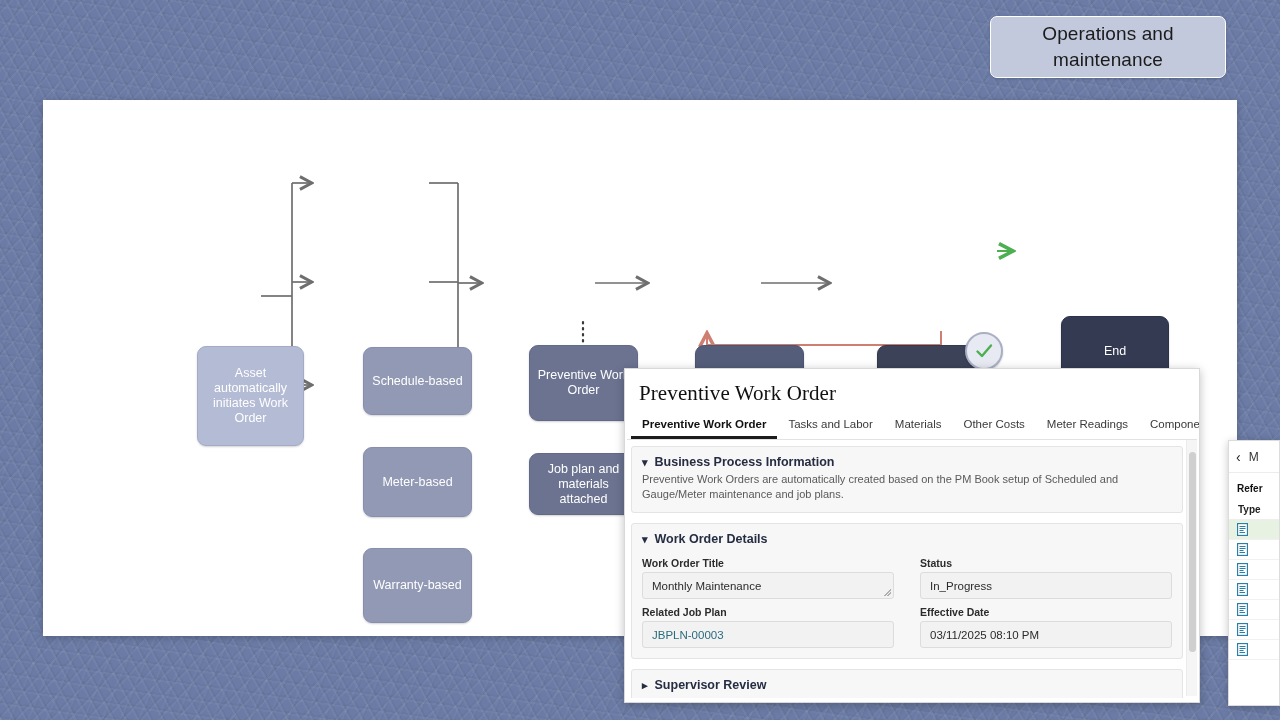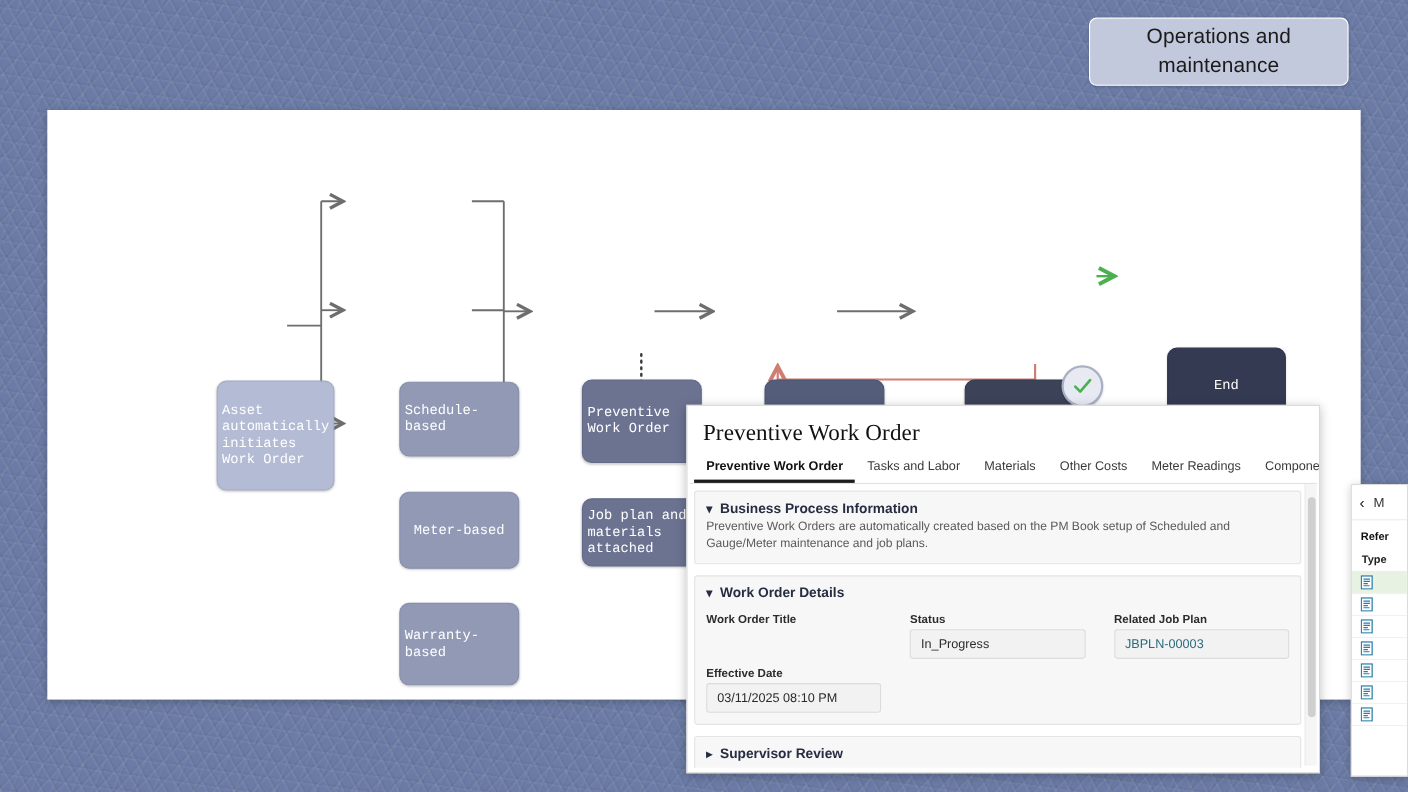--- a/index.html
+++ b/index.html
@@ -51,28 +51,27 @@
     box-shadow: 0 2px 7px rgba(0,0,0,.22);
   }
 
   
   #flow { position: absolute; inset: 0; }
   #flow-svg { position: absolute; left: 0; top: 0; }
 
   .node {
     position: absolute;
     display: flex; align-items: center; justify-content: center;
-    text-align: left;
+    text-align: center;
     color: #ffffff;
     border-radius: 9px;
     font-size: 12.5px;
     line-height: 15px;
     padding: 4px;
     box-shadow: 0 1px 2px rgba(0,0,0,.18);
-    font-family: Liberation Mono, monospace;
   }
   .node-start    { left: 154px; top: 246px; width: 107px; height: 100px; background:#b4bbd4; border:1px solid #a3abc8;}
   .node-sched    { left: 320px; top: 247px; width: 109px; height: 68px;  background:#9299b5; border:1px solid #878fad;}
   .node-meter    { left: 320px; top: 347px; width: 109px; height: 70px;  background:#9299b5; border:1px solid #878fad;}
   .node-warr     { left: 320px; top: 448px; width: 109px; height: 75px;  background:#9299b5; border:1px solid #878fad;}
   .node-pwo      { left: 486px; top: 245px; width: 109px; height: 76px;  background:#6b7391; border:1px solid #626a88;}
   .node-jobplan  { left: 486px; top: 353px; width: 109px; height: 62px;  background:#6b7391; border:1px solid #626a88;}
   .node-assign   { left: 652px; top: 245px; width: 109px; height: 76px;  background:#545d7a; border:1px solid #4c5571;}
   .node-work     { left: 834px; top: 245px; width: 108px; height: 76px;  background:#3c4258; border:1px solid #343a4e;}
   .node-end      { left: 1018px; top: 216px; width: 108px; height: 71px; background:#333a52; border:1px solid #2c3349;}
@@ -133,21 +132,21 @@
   }
   .panel-head {
     display: flex; align-items: center; gap: 7px;
     font-size: 12.5px; font-weight: bold; color: #262d43;
     margin-bottom: 3px;
   }
   .chev { font-size: 11px; color: #262d43; display:inline-block; }
   .panel-desc { font-size: 11px; color: #5a5a5a; line-height: 15px; }
 
   .field-grid {
-    display: grid; grid-template-columns: 1fr 1fr 1fr;
+    display: grid; grid-template-columns: 1fr 1fr;
     column-gap: 26px; row-gap: 2px;
     margin-top: 6px;
   }
   .flabel { font-size: 10.5px; font-weight: bold; color: #2c2c2c; margin: 5px 0 3px 0; }
   .finput {
     background: #f2f2f2;
     border: 1px solid #dcdcdc;
     border-radius: 3px;
     height: 27px;
     display: flex; align-items: center;
@@ -333,20 +332,21 @@
       </div>
 
       <div class="panel">
         <div class="panel-head">
           <span class="chev">▾</span>
           <span>Work Order Details</span>
         </div>
         <div class="field-grid">
           <div>
             <div class="flabel">Work Order Title</div>
+            <div class="finput resizable">Monthly Maintenance</div>
           </div>
           <div>
             <div class="flabel">Status</div>
             <div class="finput">In_Progress</div>
           </div>
           <div>
             <div class="flabel">Related Job Plan</div>
             <div class="finput link">JBPLN-00003</div>
           </div>
           <div>

